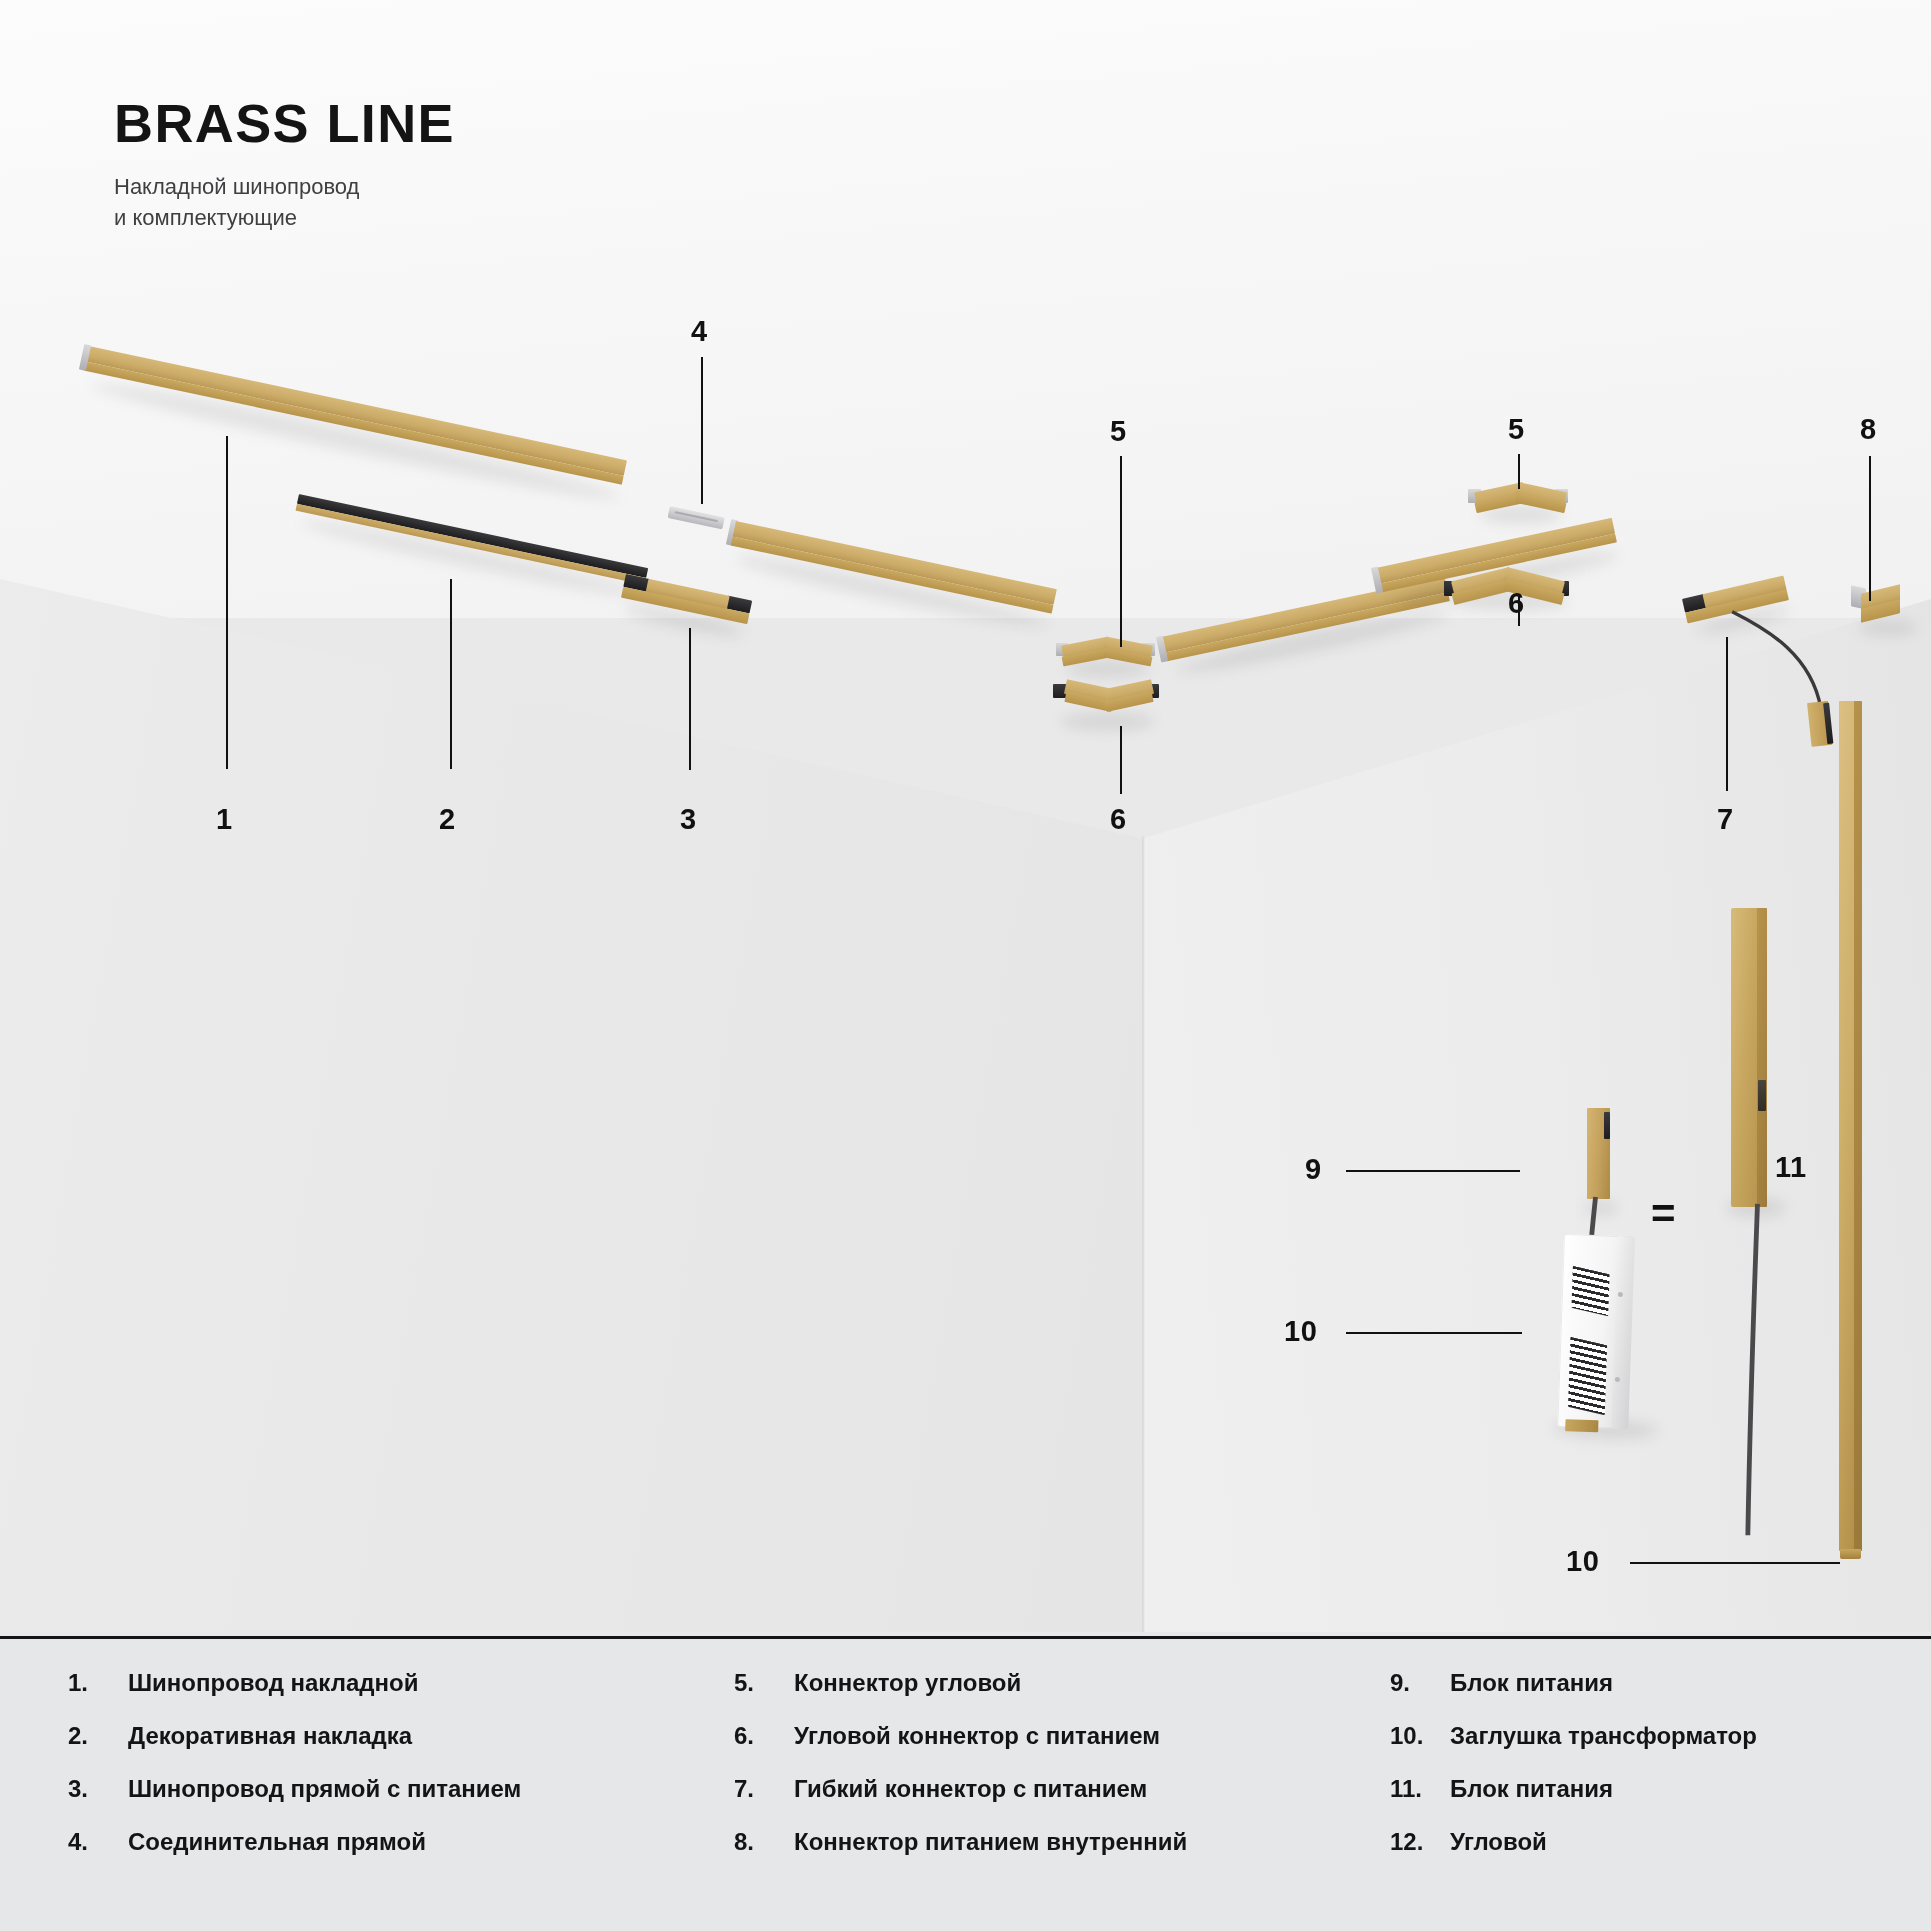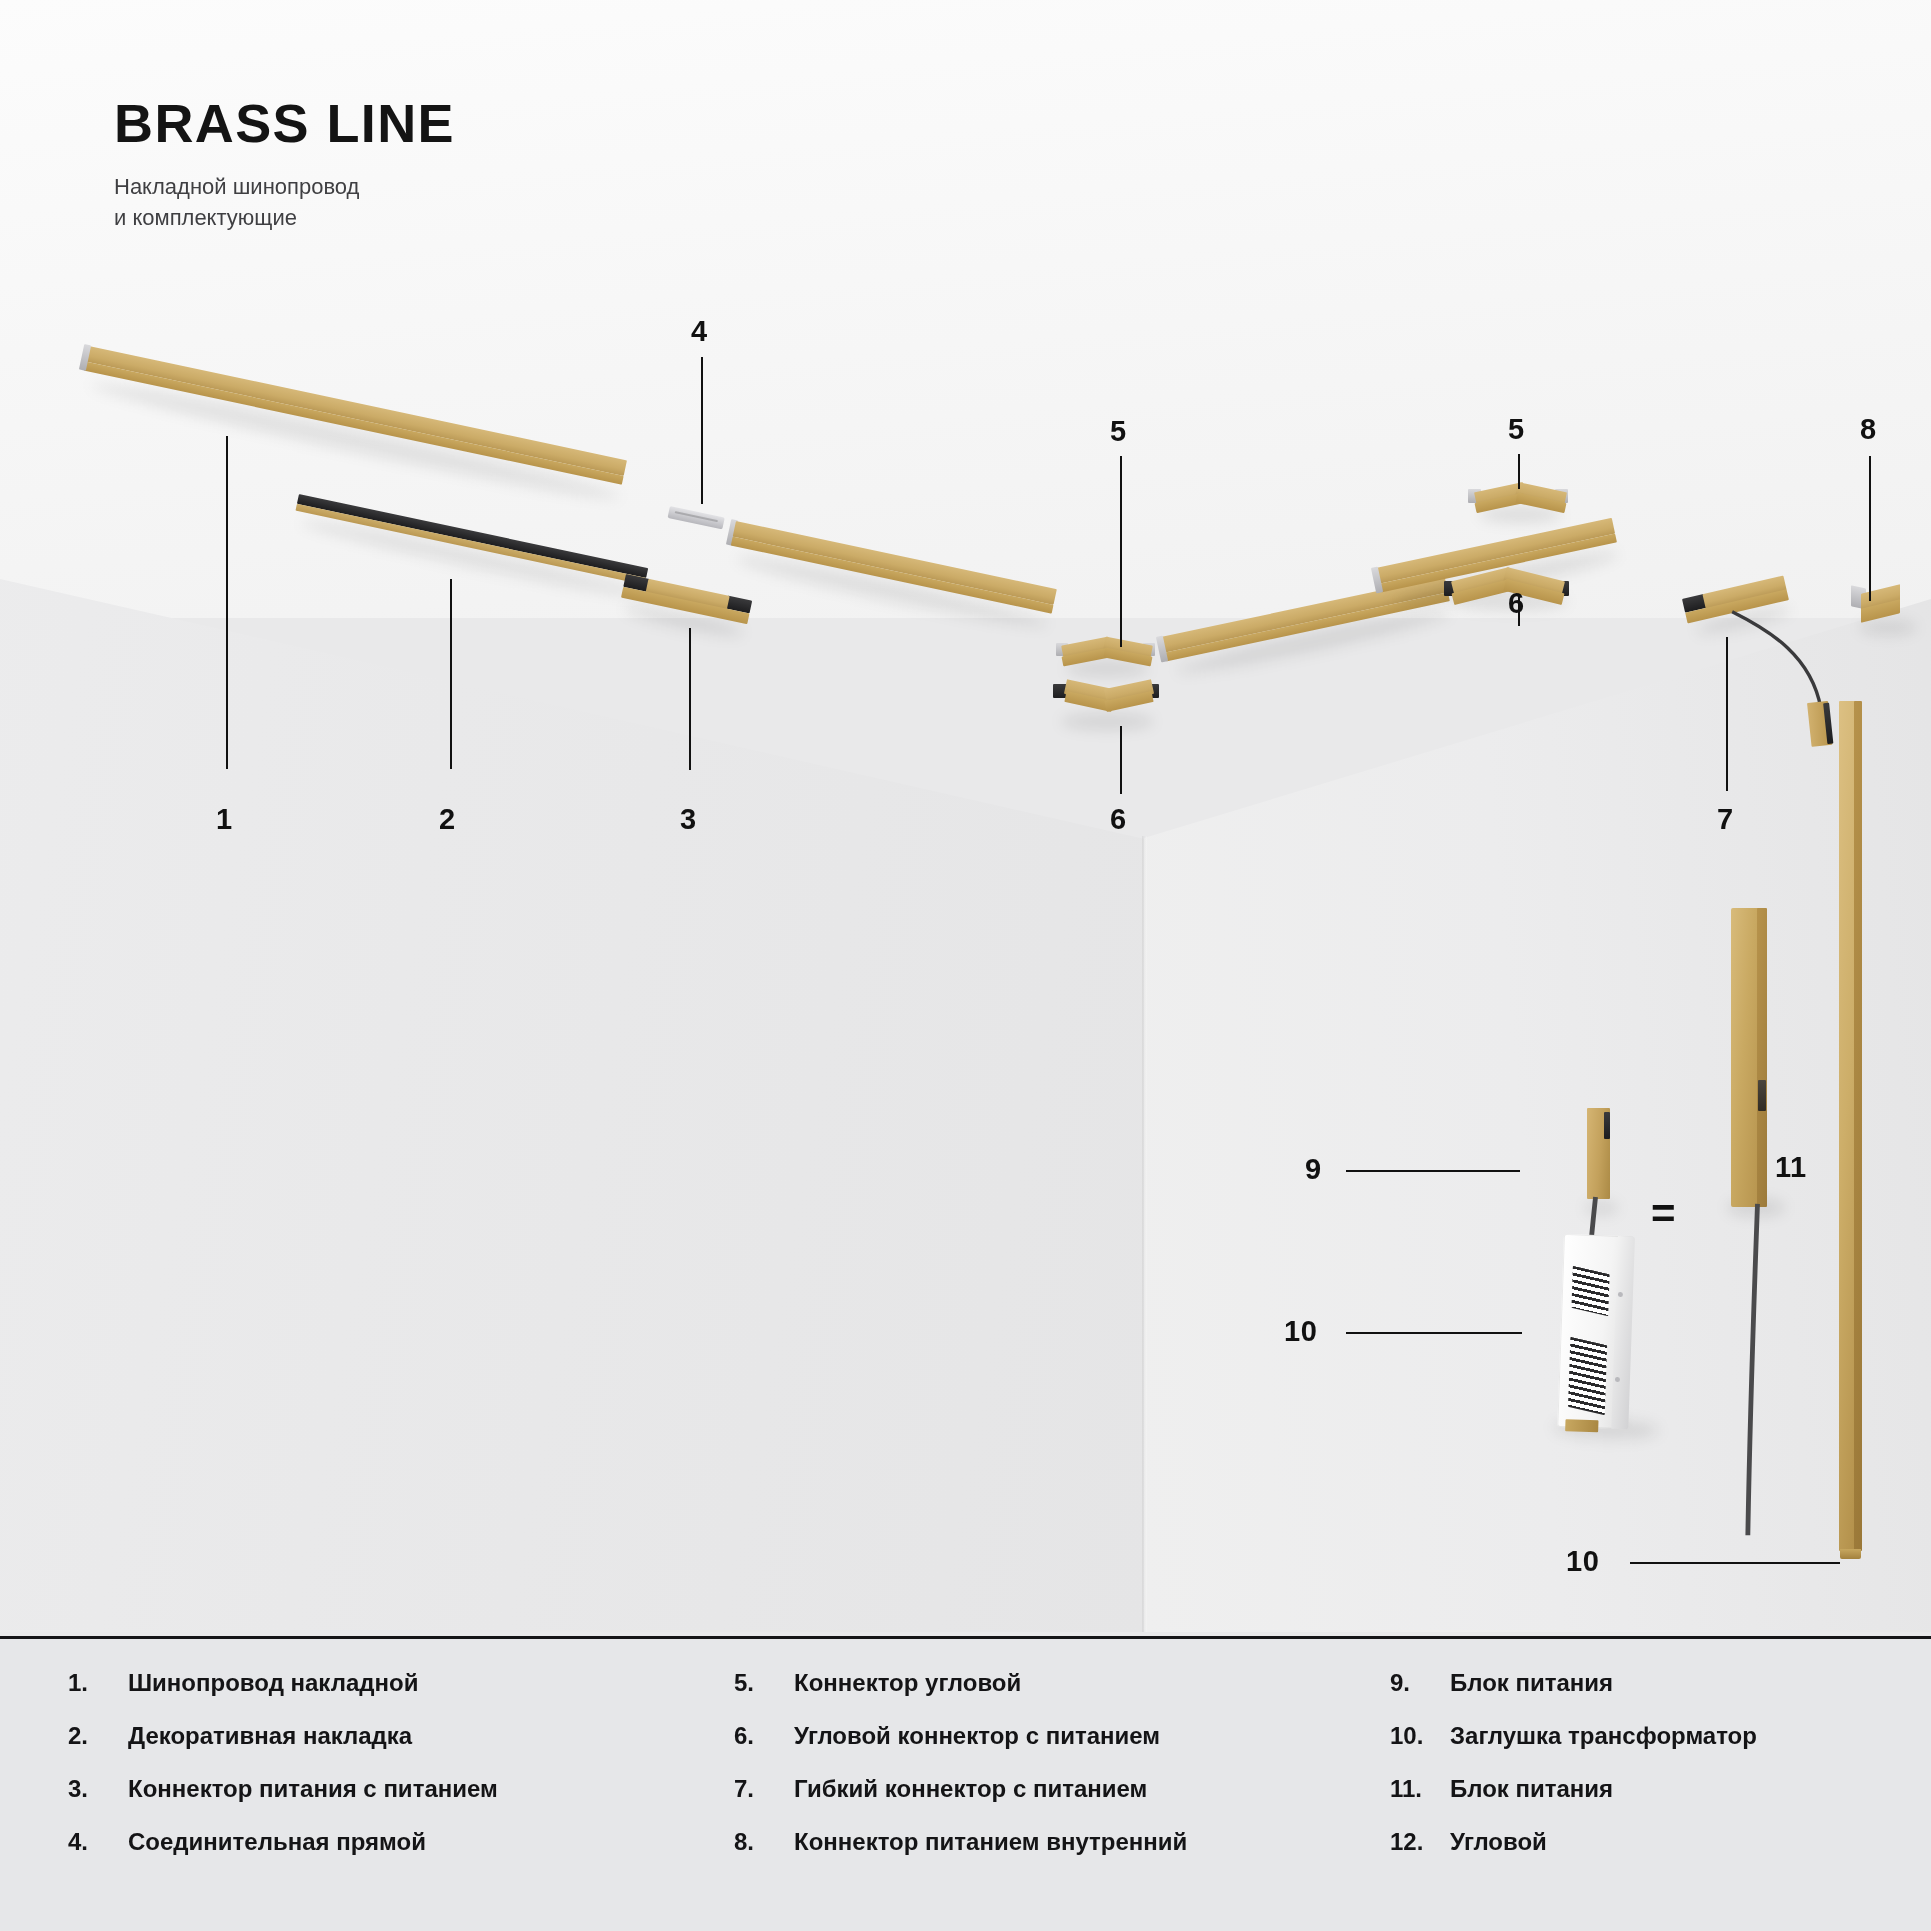--- a/index.html
+++ b/index.html
@@ -300,21 +300,21 @@
         <div class="lrow">
           <div class="lnum">1.</div>
           <div class="ltxt">Шинопровод накладной</div>
         </div>
         <div class="lrow">
           <div class="lnum">2.</div>
           <div class="ltxt">Декоративная накладка</div>
         </div>
         <div class="lrow">
           <div class="lnum">3.</div>
-          <div class="ltxt">Коннектор питания с питанием</div>
+          <div class="ltxt">Шинопровод прямой с питанием</div>
         </div>
         <div class="lrow">
           <div class="lnum">4.</div>
           <div class="ltxt">Соединительная прямой</div>
         </div>
       </div>
     <div class="lcol" style="left:734px;">
         <div class="lrow">
           <div class="lnum">5.</div>
           <div class="ltxt">Коннектор угловой</div>

